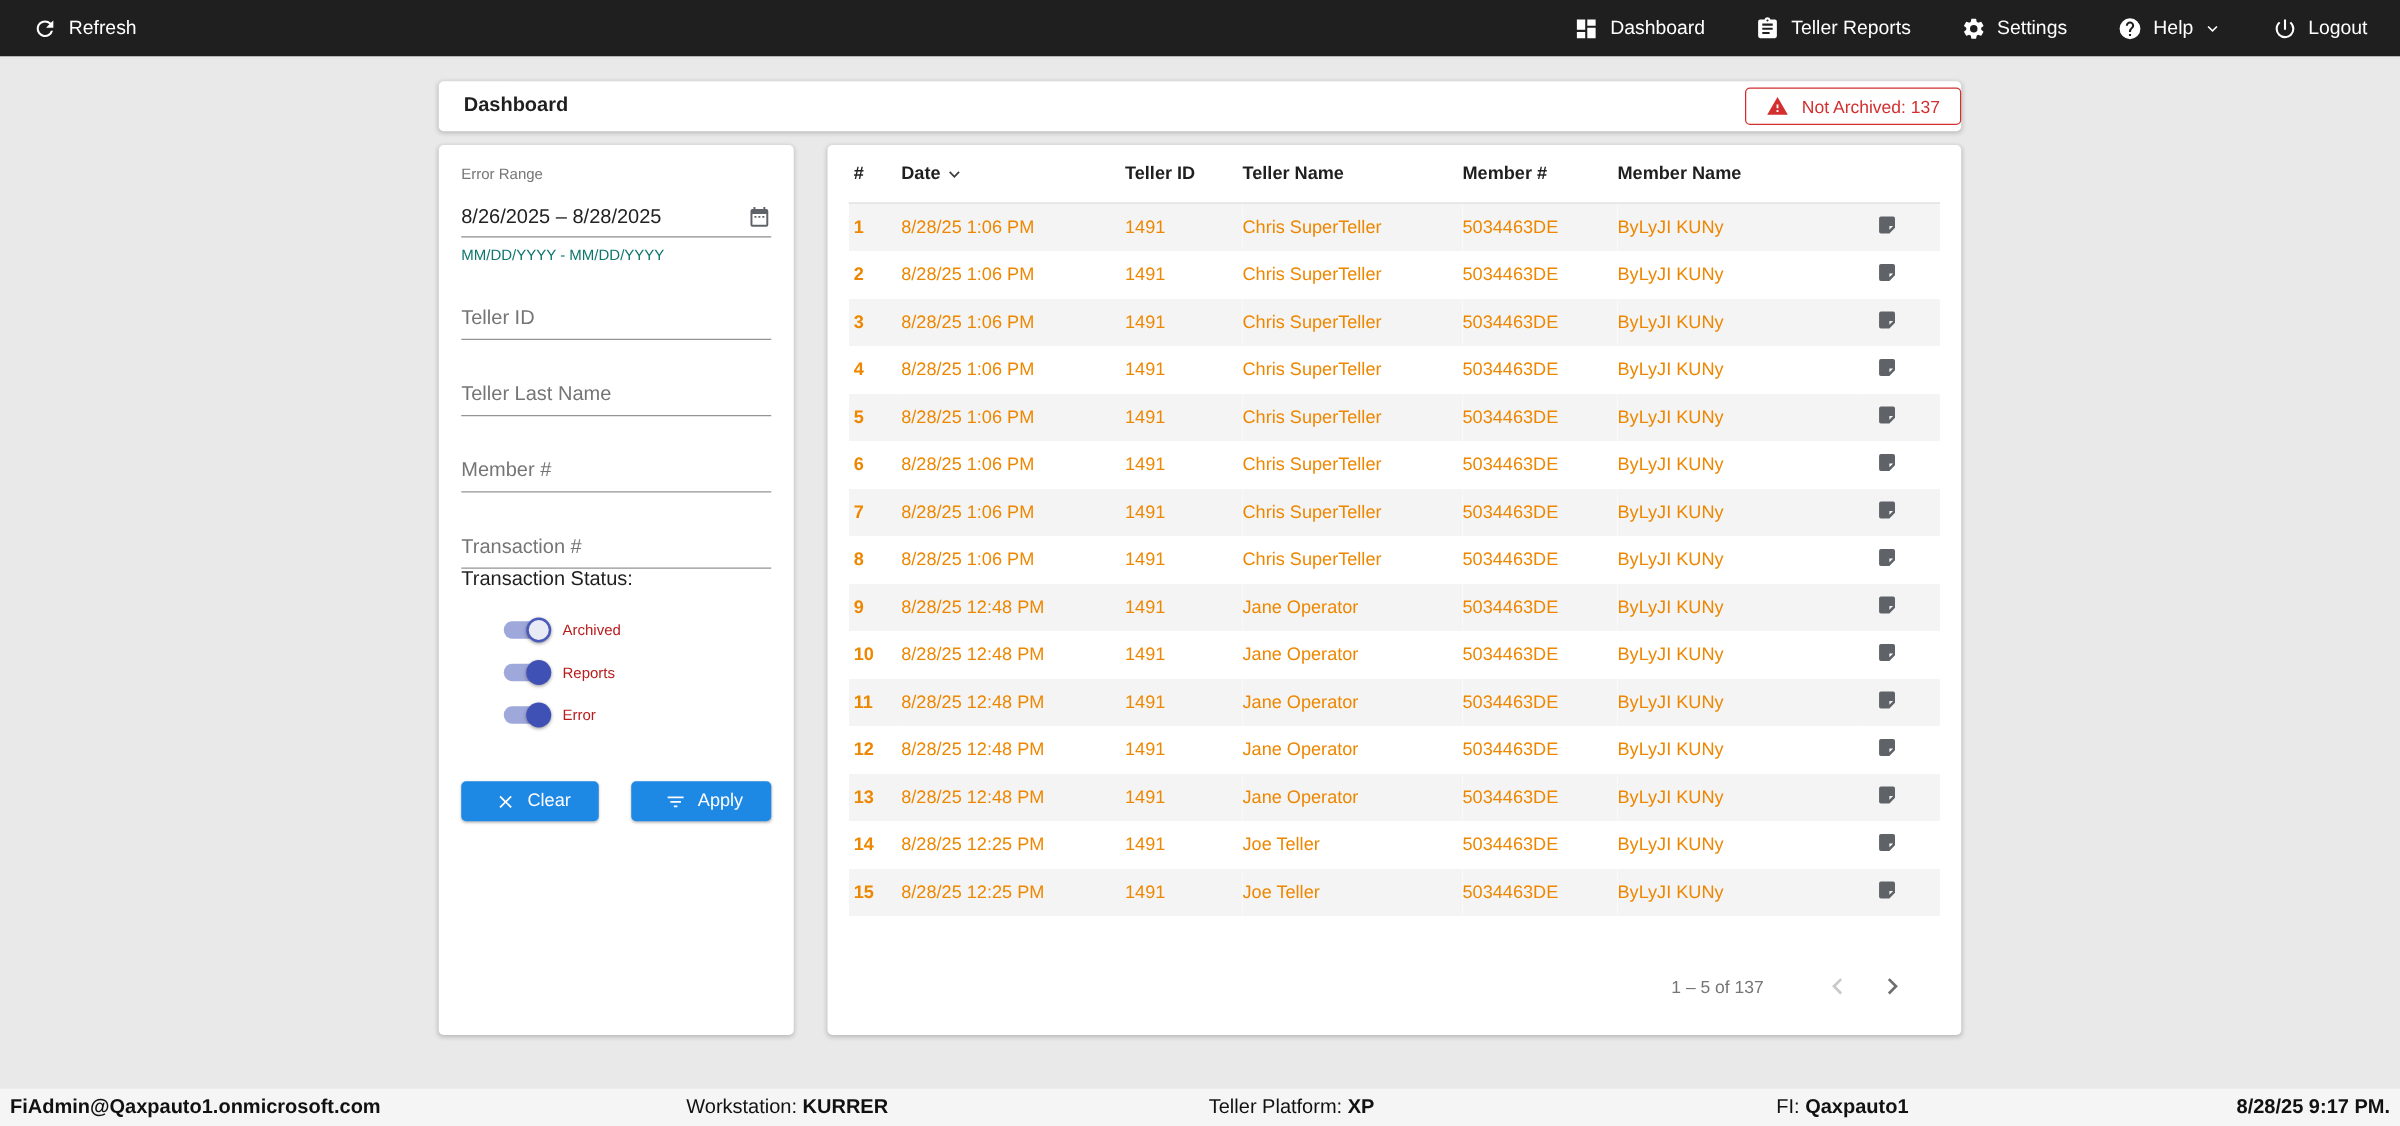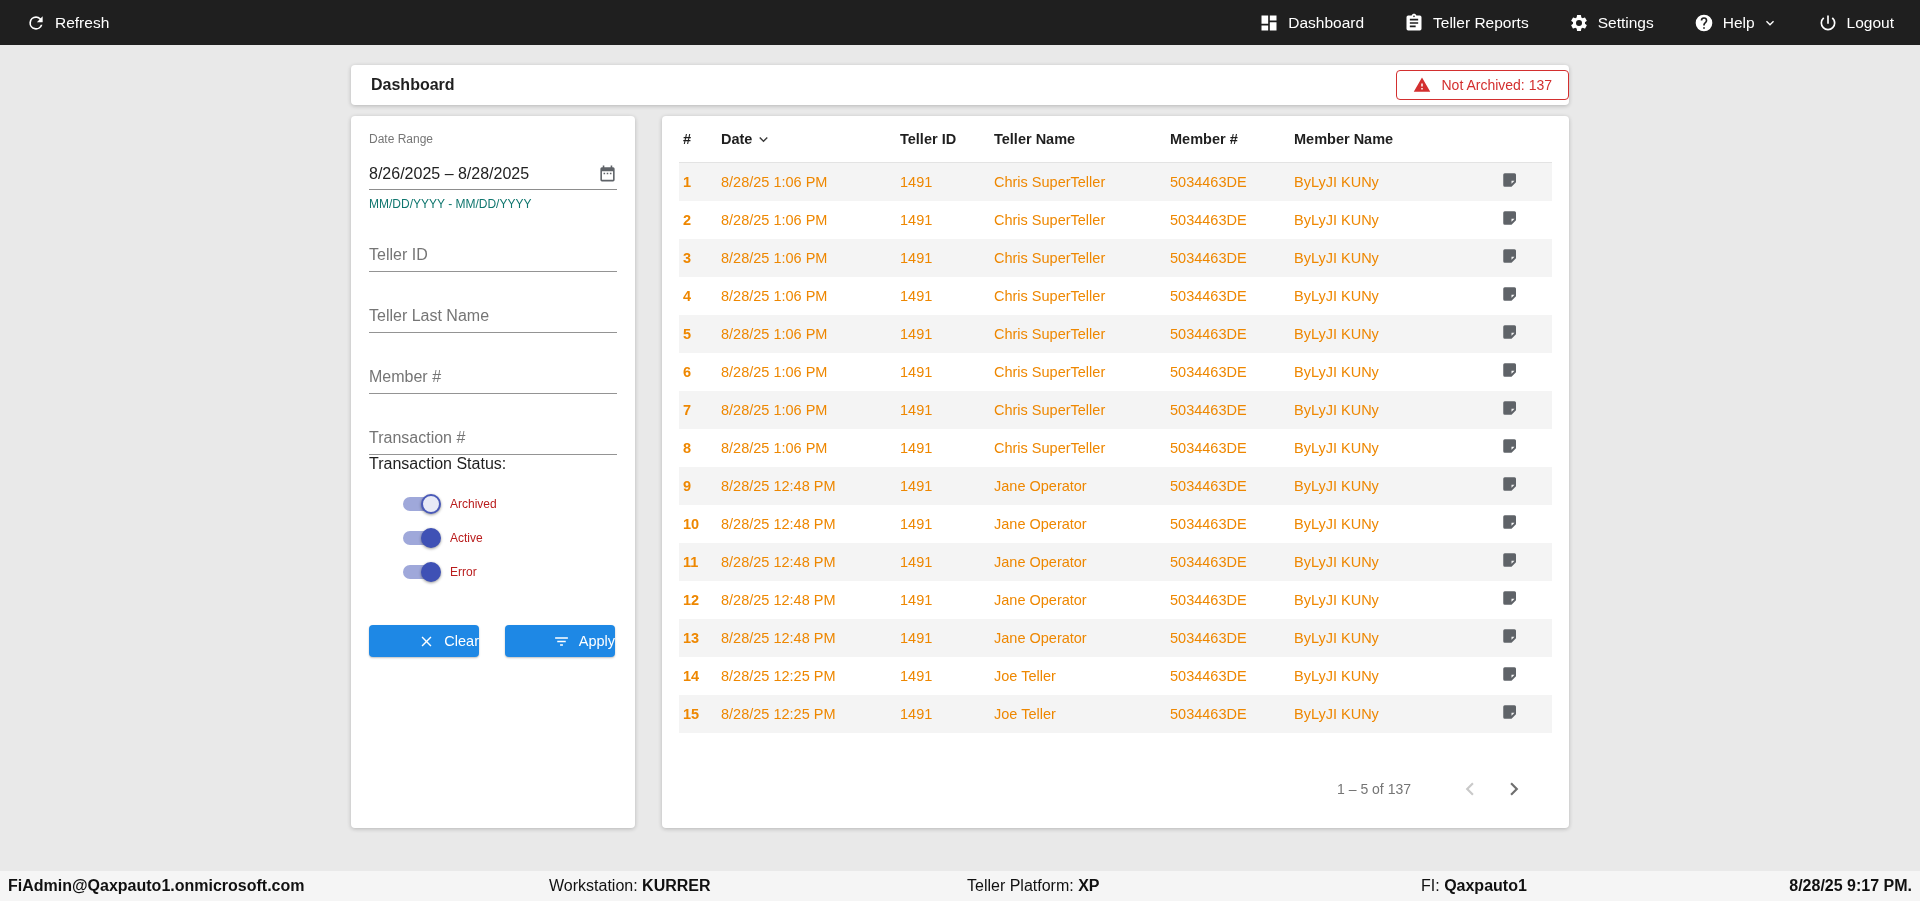--- a/index.html
+++ b/index.html
@@ -80,23 +80,23 @@
     position:absolute;top:-3px;left:-2px;width:20px;height:20px;border-radius:50%;
     background:#fafafa;box-shadow:0 1px 3px rgba(0,0,0,.4);
   }
   .toggle-row.on .switch{background:var(--toggle-track)}
   .toggle-row.on .switch .thumb{left:auto;right:-2px;background:var(--toggle-thumb)}
   .toggle-row.on.hollow .switch .thumb{background:#e8eaf6;border:2px solid #4a5ab9}
   .toggle-label{font-size:12px;color:#b91c1c}
 
   .btn-row{margin-top:36px;display:flex;gap:26px}
   .btn{
-    display:flex;align-items:center;justify-content:flex-end;gap:9px;
+    display:flex;align-items:center;justify-content:space-between;gap:9px;
     background:var(--accent-blue);color:#fff;border:none;border-radius:4px;
-    height:32px;min-width:110px;padding:0 0;font-size:14.5px;font-family:inherit;cursor:pointer;
+    height:32px;min-width:110px;padding:0 27px;font-size:14.5px;font-family:inherit;cursor:pointer;
     box-shadow:0 1px 2px rgba(0,0,0,.25);
   }
   .btn svg{fill:#fff;width:17px;height:17px}
 
   
   .table-card{
     flex:1;background:#fff;border-radius:4px;
     box-shadow:0 1px 4px rgba(0,0,0,.22);
     position:relative;padding:0 17px;
   }
@@ -220,21 +220,21 @@
               <path d="M1 21h22L12 2 1 21zm12-3h-2v-2h2v2zm0-4h-2v-4h2v4z"></path>
             </svg>
         </span>
         <span>Not Archived: 137</span>
       </span>
     </div>
 
     <div class="content">
 
       <div class="filter-card">
-        <div class="small-label">Date Range</div>
+        <div class="small-label">Error Range</div>
         <div class="date-row">
           <input value="8/26/2025 – 8/28/2025" style="">
           <span class="cal-btn">
             <svg viewBox="0 0 24 24">
                 <path d="M9 11H7v2h2v-2zm4 0h-2v2h2v-2zm4 0h-2v2h2v-2zm2-7h-1V2h-2v2H8V2H6v2H5a2 2 0 0 0-2 2v14a2 2 0 0 0 2 2h14a2 2 0 0 0 2-2V6a2 2 0 0 0-2-2zm0 16H5V9h14v11z"></path>
               </svg>
           </span>
         </div>
         <div class="hint">MM/DD/YYYY - MM/DD/YYYY</div>
 
@@ -259,21 +259,21 @@
               <span class="switch">
                 <span class="thumb"></span>
               </span>
               <span class="toggle-label">Archived</span>
             </div>
 
             <div class="toggle-row even on">
               <span class="switch">
                 <span class="thumb"></span>
               </span>
-              <span class="toggle-label">Active</span>
+              <span class="toggle-label">Reports</span>
             </div>
 
             <div class="toggle-row odd on">
               <span class="switch">
                 <span class="thumb"></span>
               </span>
               <span class="toggle-label">Error</span>
             </div>
 
         </div>

